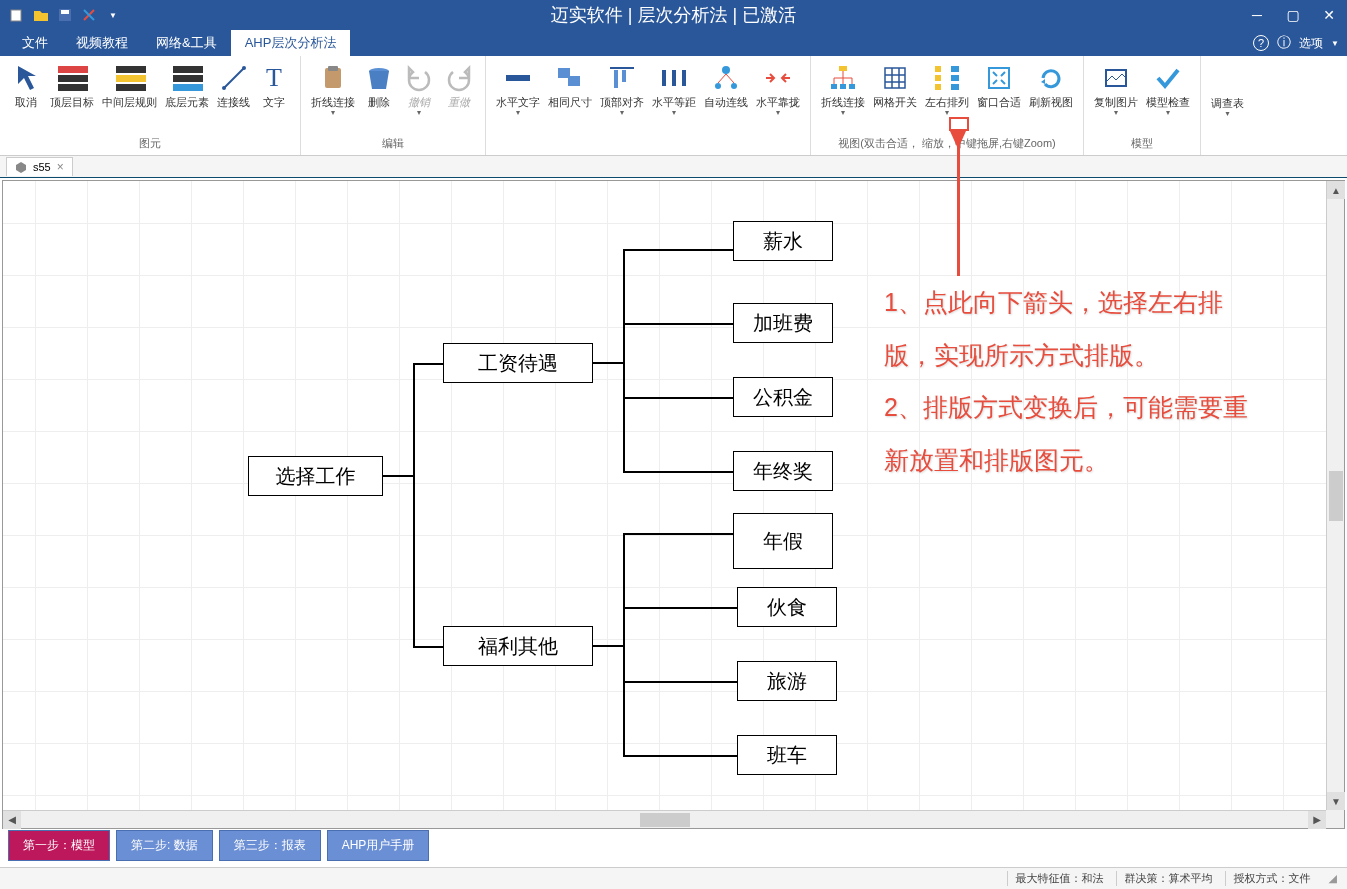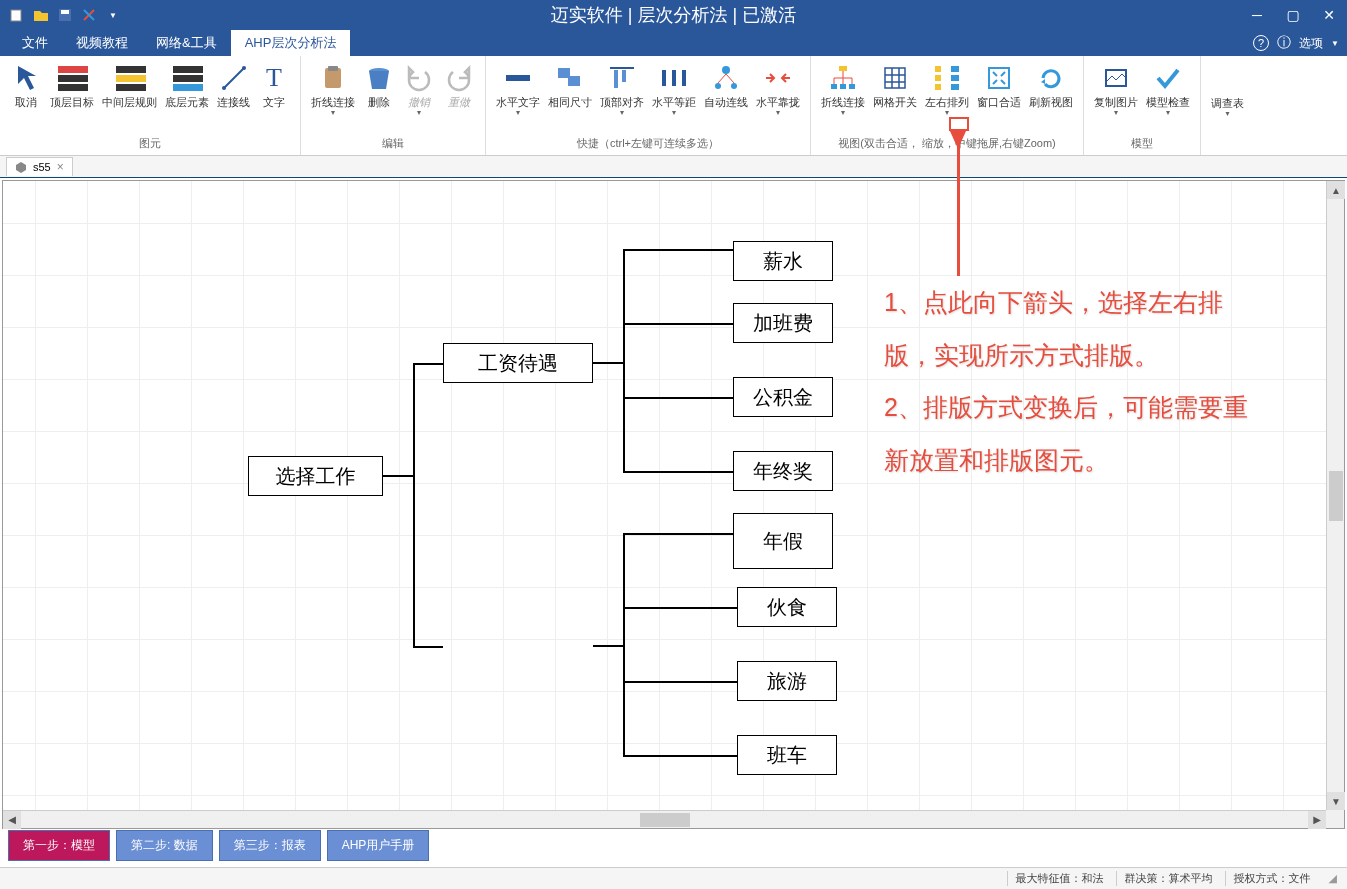--- a/index.html
+++ b/index.html
@@ -286,21 +286,20 @@
           <div class="icon">
             <svg width="28" height="28">
               <path d="M2 14 L10 14 M6 10 L10 14 L6 18" stroke="#e74c3c" stroke-width="2" fill="none"></path>
               <path d="M26 14 L18 14 M22 10 L18 14 L22 18" stroke="#e74c3c" stroke-width="2" fill="none"></path>
             </svg>
           </div>
           <div class="lbl">水平靠拢</div>
           <div class="drop">▾</div>
         </div>
     </div>
-    <div class="rgroup-label">快捷（ctrl+左键可连续多选）</div>
   </div>
 
   <div class="rgroup">
     <div class="rgroup-items">
       <div class="rbtn">
           <div class="icon">
             <svg width="28" height="28">
               <rect x="10" y="2" width="8" height="5" fill="#f4c430"></rect>
               <rect x="2" y="20" width="6" height="5" fill="#3498db"></rect>
               <rect x="11" y="20" width="6" height="5" fill="#3498db"></rect>
@@ -402,22 +401,23 @@
     <span class="close">×</span>
   </div>
 </div>
 
 <div class="canvas-wrap">
   <div class="canvas">
 
     <div class="node" style="left:245px;top:275px;width:135px;height:40px">选择工作</div>
 
     <div class="node" style="left:440px;top:162px;width:150px;height:40px">工资待遇</div>
-
-    <div class="node" style="left:730px;top:60px;width:100px;height:40px">薪水</div>
+    <div class="node" style="left:440px;top:445px;width:150px;height:40px">福利其他</div>
+
+    <div class="node" style="left:730px;top:40px;width:100px;height:40px">薪水</div>
     <div class="node" style="left:730px;top:122px;width:100px;height:40px">加班费</div>
     <div class="node" style="left:730px;top:196px;width:100px;height:40px">公积金</div>
     <div class="node" style="left:730px;top:270px;width:100px;height:40px">年终奖</div>
     <div class="node" style="left:730px;top:332px;width:100px;height:56px">年假</div>
     <div class="node" style="left:734px;top:406px;width:100px;height:40px">伙食</div>
     <div class="node" style="left:734px;top:480px;width:100px;height:40px">旅游</div>
     <div class="node" style="left:734px;top:554px;width:100px;height:40px">班车</div>
 
     <div class="conn" style="left:380px;top:294px;width:30px;height:2px"></div>
     <div class="conn" style="left:410px;top:182px;width:2px;height:283px"></div>

